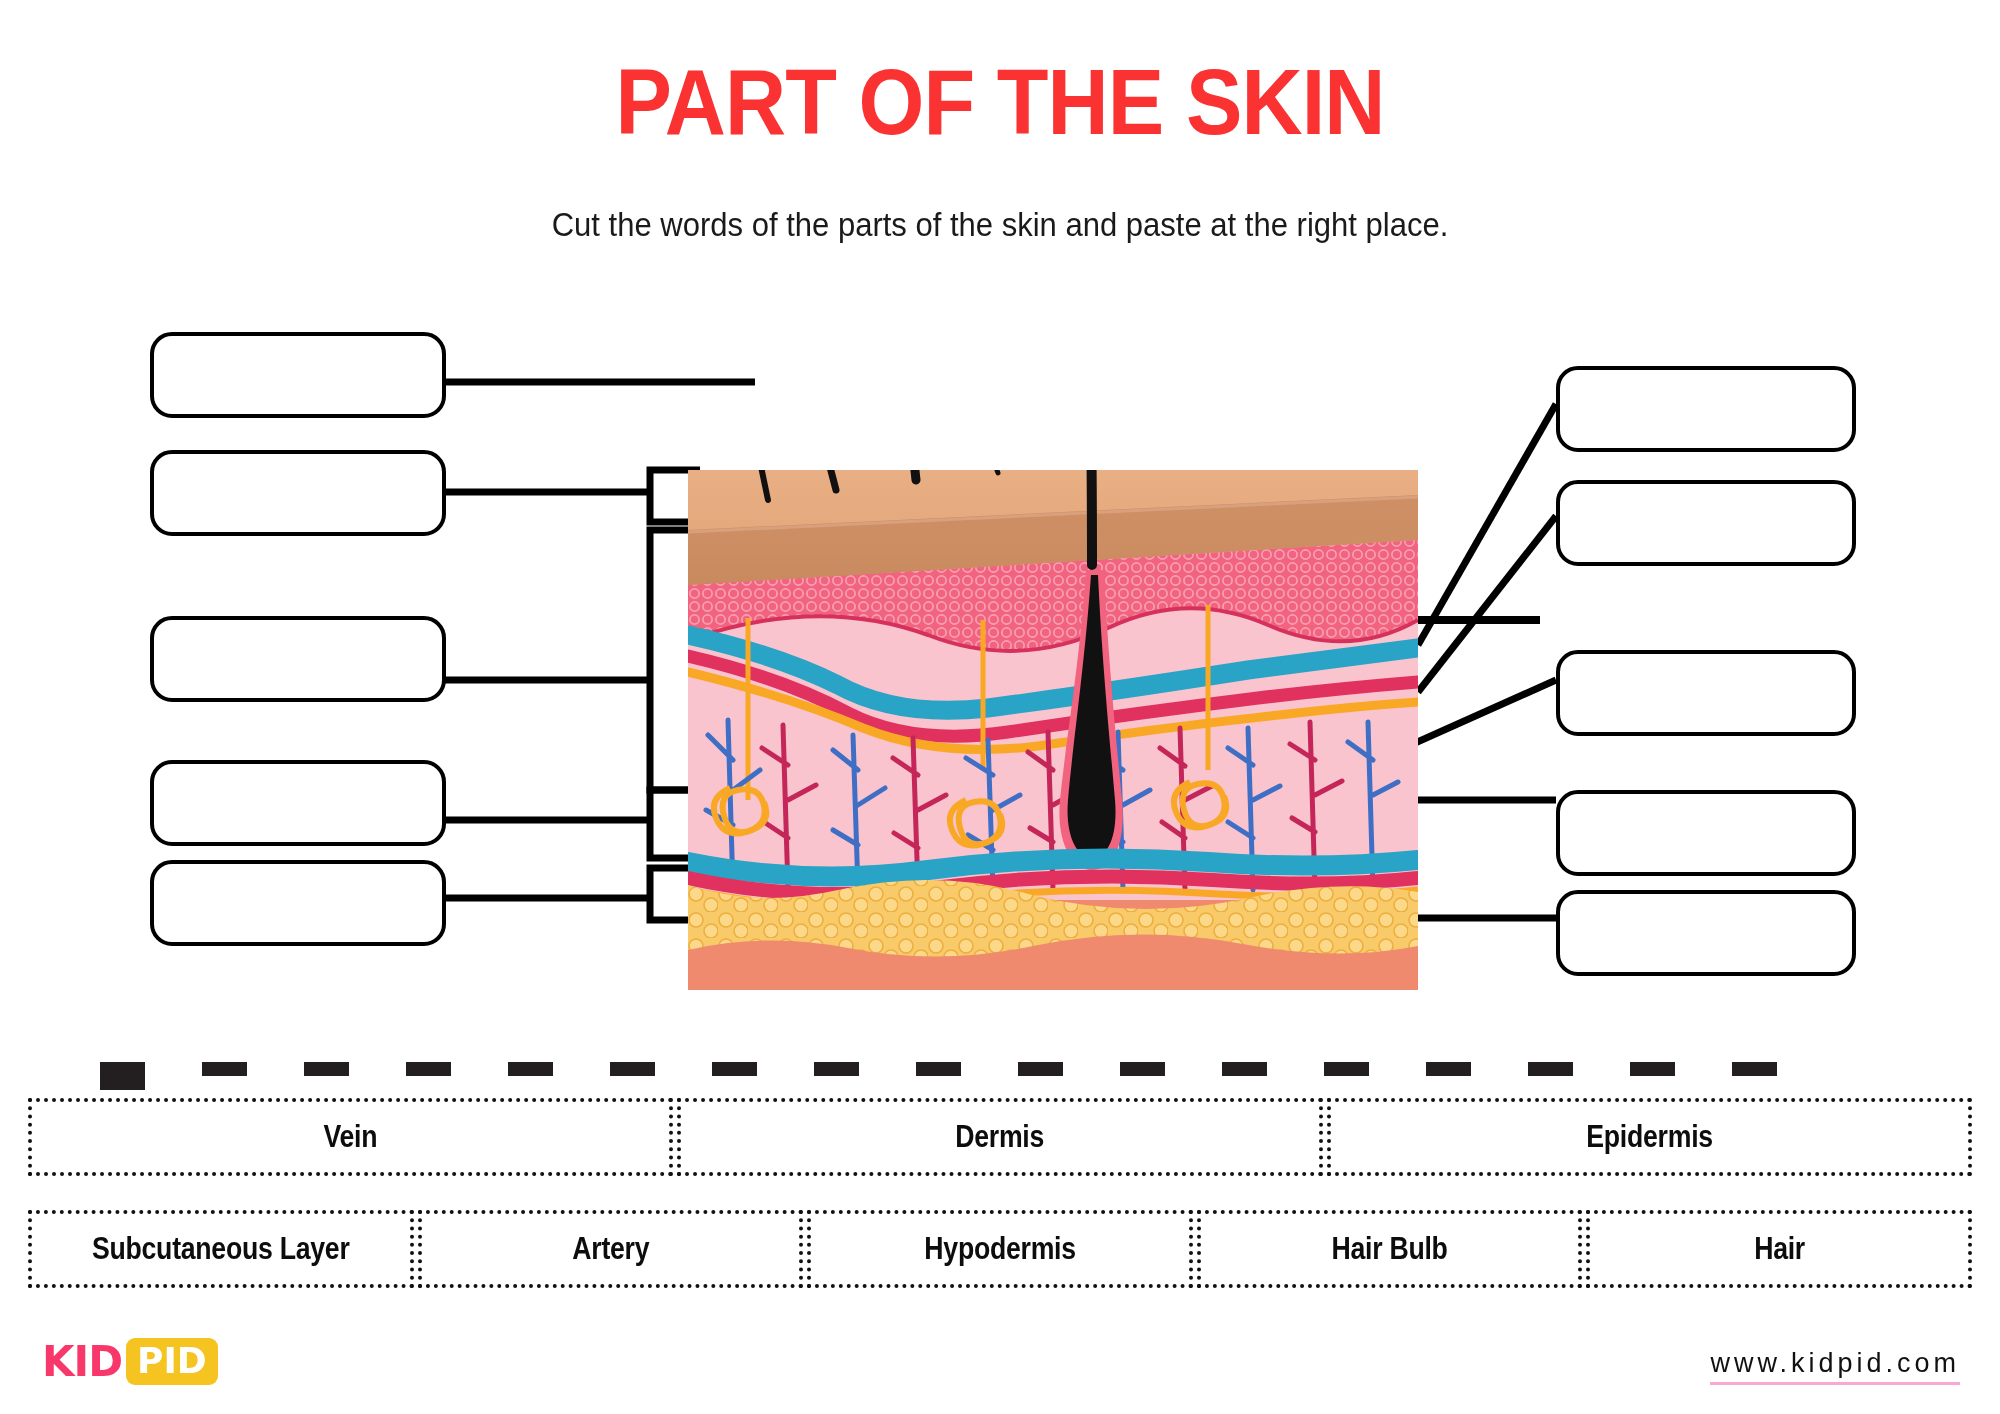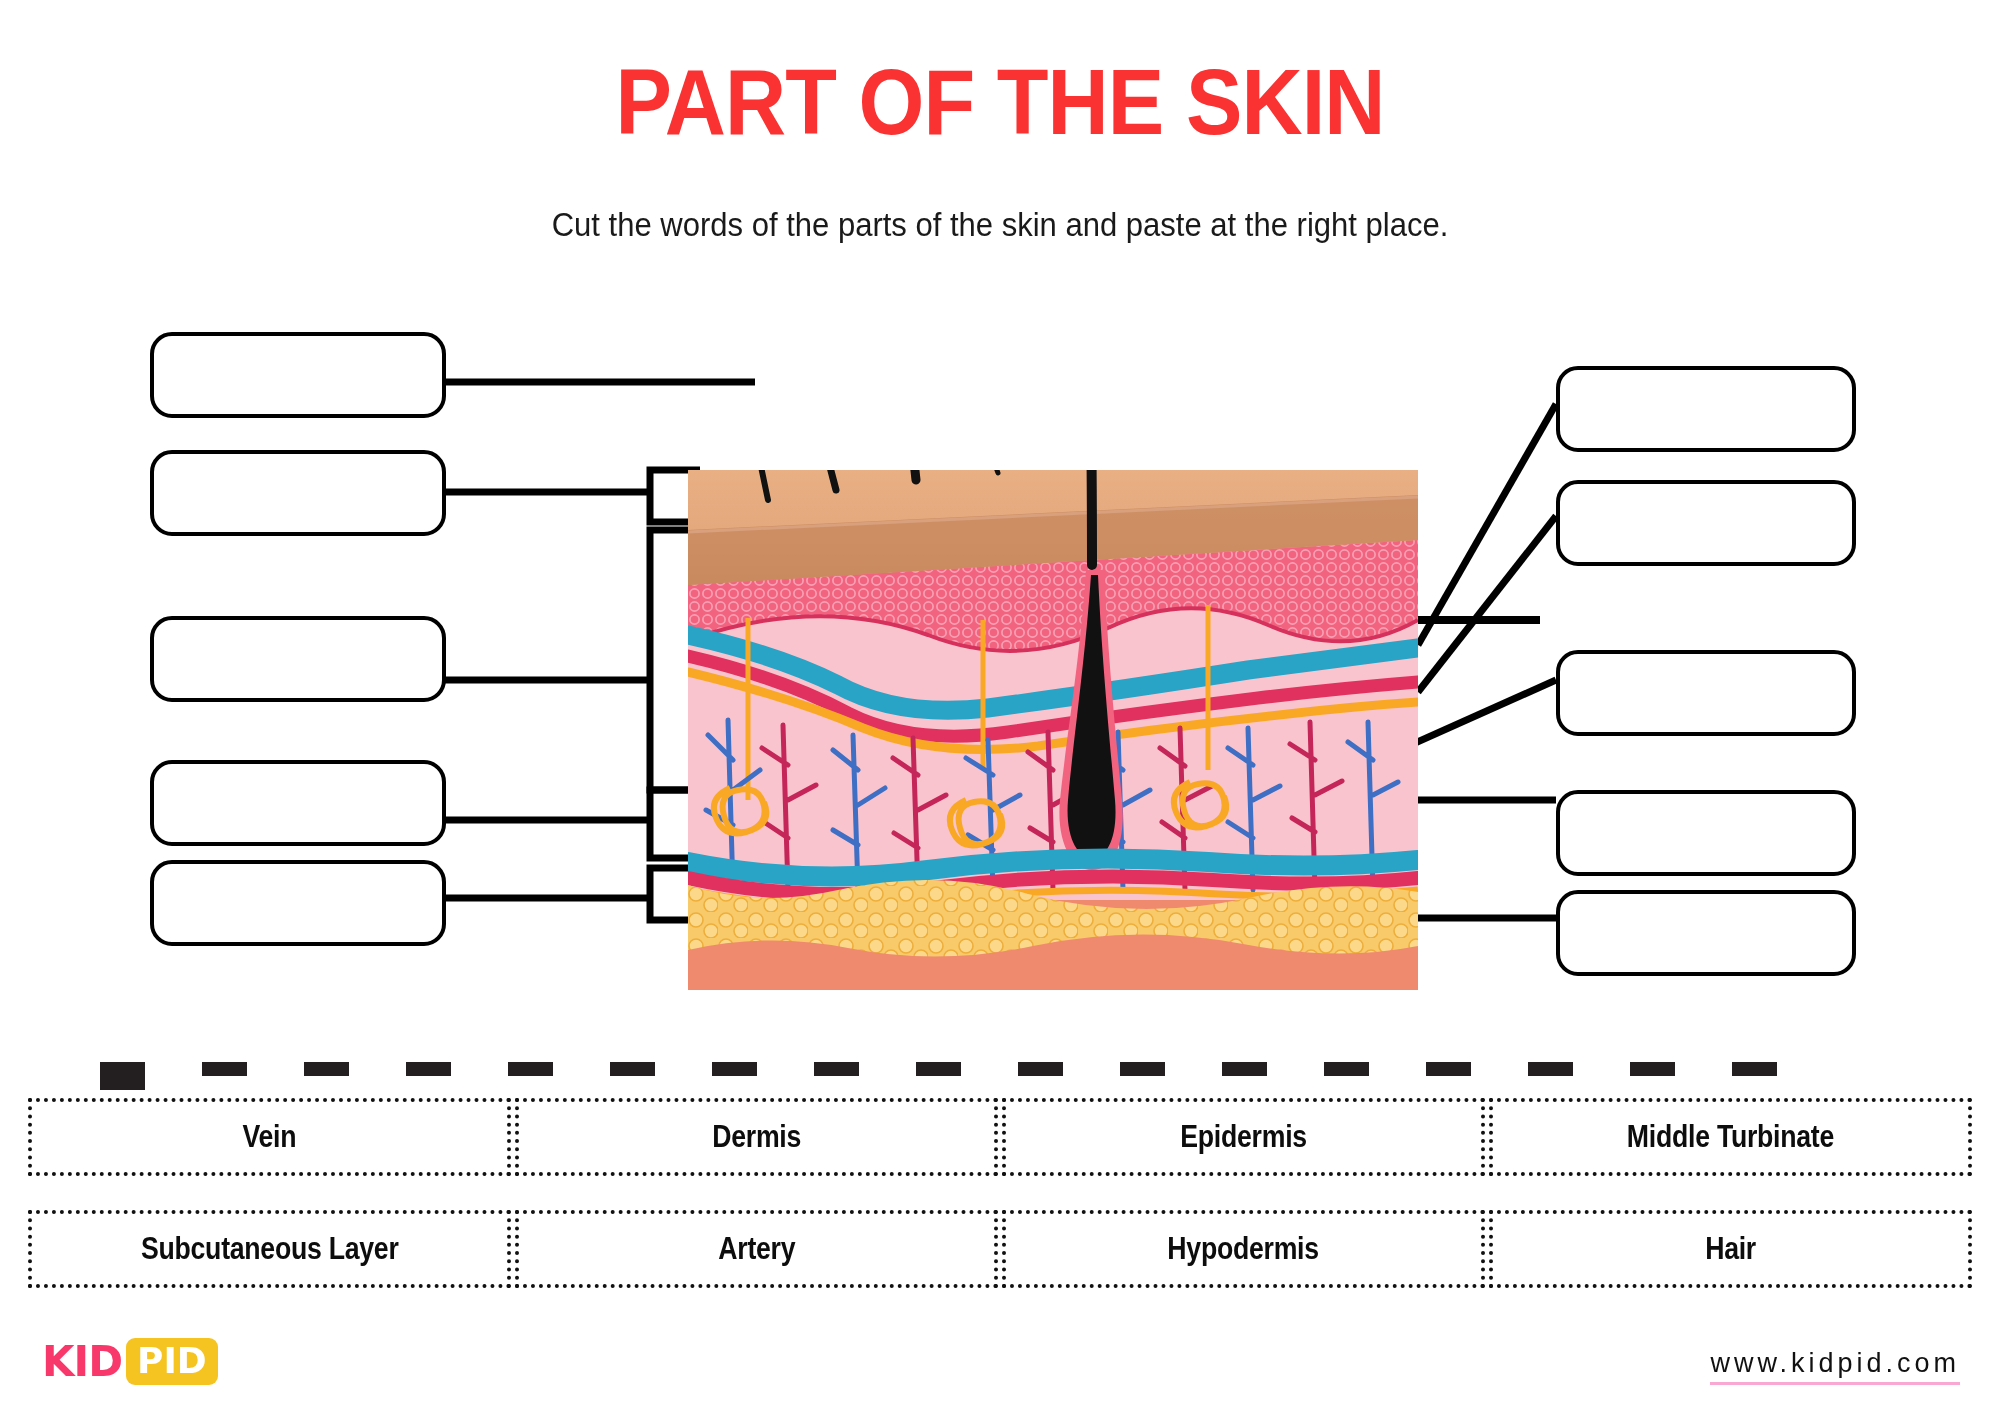--- a/index.html
+++ b/index.html
@@ -251,34 +251,34 @@
   <div class="wordrow" style="top:1098px;">
     <div class="wordcard">
       <span>Vein</span>
       </div>
     <div class="wordcard">
       <span>Dermis</span>
       </div>
     <div class="wordcard">
       <span>Epidermis</span>
       </div>
-    <div class="wordcard">
-      <span>Middle Turbinate</span>
-      </div>
   </div>
 
   <div class="wordrow" style="top:1210px;">
     <div class="wordcard">
       <span>Subcutaneous Layer</span>
       </div>
     <div class="wordcard">
       <span>Artery</span>
       </div>
     <div class="wordcard">
       <span>Hypodermis</span>
+      </div>
+    <div class="wordcard">
+      <span>Hair Bulb</span>
       </div>
     <div class="wordcard">
       <span>Hair</span>
       </div>
   </div>
 
   <div class="logo">
     <span class="kid">KID</span>
     <span class="pidwrap">
       <span class="pid">PID</span>

